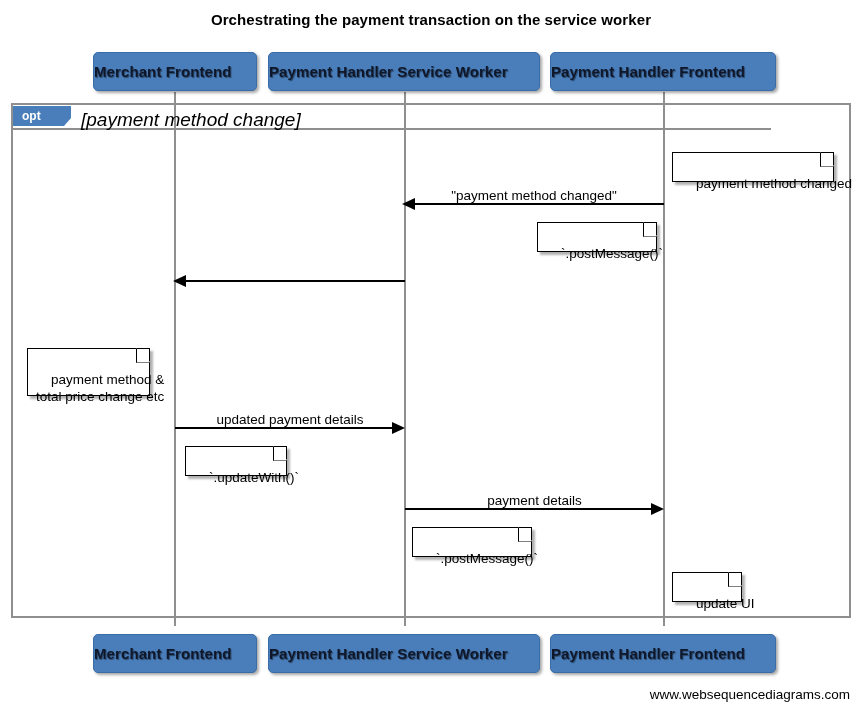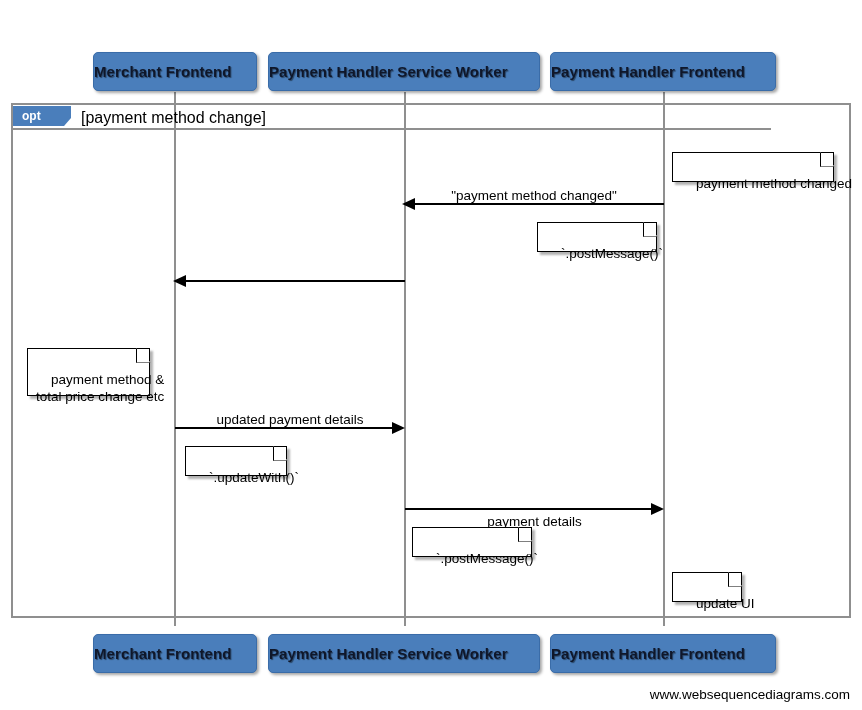--- a/index.html
+++ b/index.html
@@ -74,23 +74,24 @@
     font-weight: bold;
     display: flex;
     align-items: center;
     padding-left: 9px;
     box-sizing: border-box;
     
     clip-path: polygon(0 0, 100% 0, 100% 60%, 88% 100%, 0 100%);
   }
   .frame-label {
     position: absolute;
-    font-size: 16px;
+    font-size: 19px;
     color: #000;
     white-space: nowrap;
+    font-style: italic;
   }
   .frame-divider {
     position: absolute;
     height: 2px;
     background: #8f8f8f;
   }
 
   
   .msg-line {
     position: absolute;
@@ -159,20 +160,21 @@
     bottom: 8px;
     font-size: 13.5px;
     color: #000;
   }
 </style>
 </head>
 <body>
 
 <div id="canvas">
 
+  <div class="diagram-title">Orchestrating the payment transaction on the service worker</div>
 
   <div class="lifeline" style="left:174px; top:92px; height:534px;"></div>
   <div class="lifeline" style="left:404px; top:92px; height:534px;"></div>
   <div class="lifeline" style="left:663px; top:92px; height:534px;"></div>
 
   <div class="frame" style="left:11px; top:103px; width:840px; height:515px;"></div>
   <div class="frame-divider" style="left:11px; top:128px; width:760px;"></div>
   <div class="frame-tag" style="left:13px; top:106px; width:58px;">opt</div>
   <div class="frame-label" style="left:81px; top:109px;">[payment method change]</div>
 
@@ -208,21 +210,21 @@
   </div>
 
   <div class="msg-label" style="left:175px; top:412px; width:230px;">updated payment details</div>
   <div class="msg-line" style="left:175px; top:427px; width:218px;"></div>
   <div class="arrowhead right" style="left:392px; top:422px;"></div>
 
   <div class="note" style="left:185px; top:446px; width:102px; height:30px;">
     <span class="note-text">`.updateWith()`</span>
   </div>
 
-  <div class="msg-label" style="left:405px; top:514px; width:259px;">payment details</div>
+  <div class="msg-label" style="left:405px; top:493px; width:259px;">payment details</div>
   <div class="msg-line" style="left:405px; top:508px; width:247px;"></div>
   <div class="arrowhead right" style="left:651px; top:503px;"></div>
 
   <div class="note" style="left:412px; top:527px; width:120px; height:30px;">
     <span class="note-text">`.postMessage()`</span>
   </div>
 
   <div class="note" style="left:672px; top:572px; width:70px; height:30px;">
     <span class="note-text">update UI</span>
   </div>

